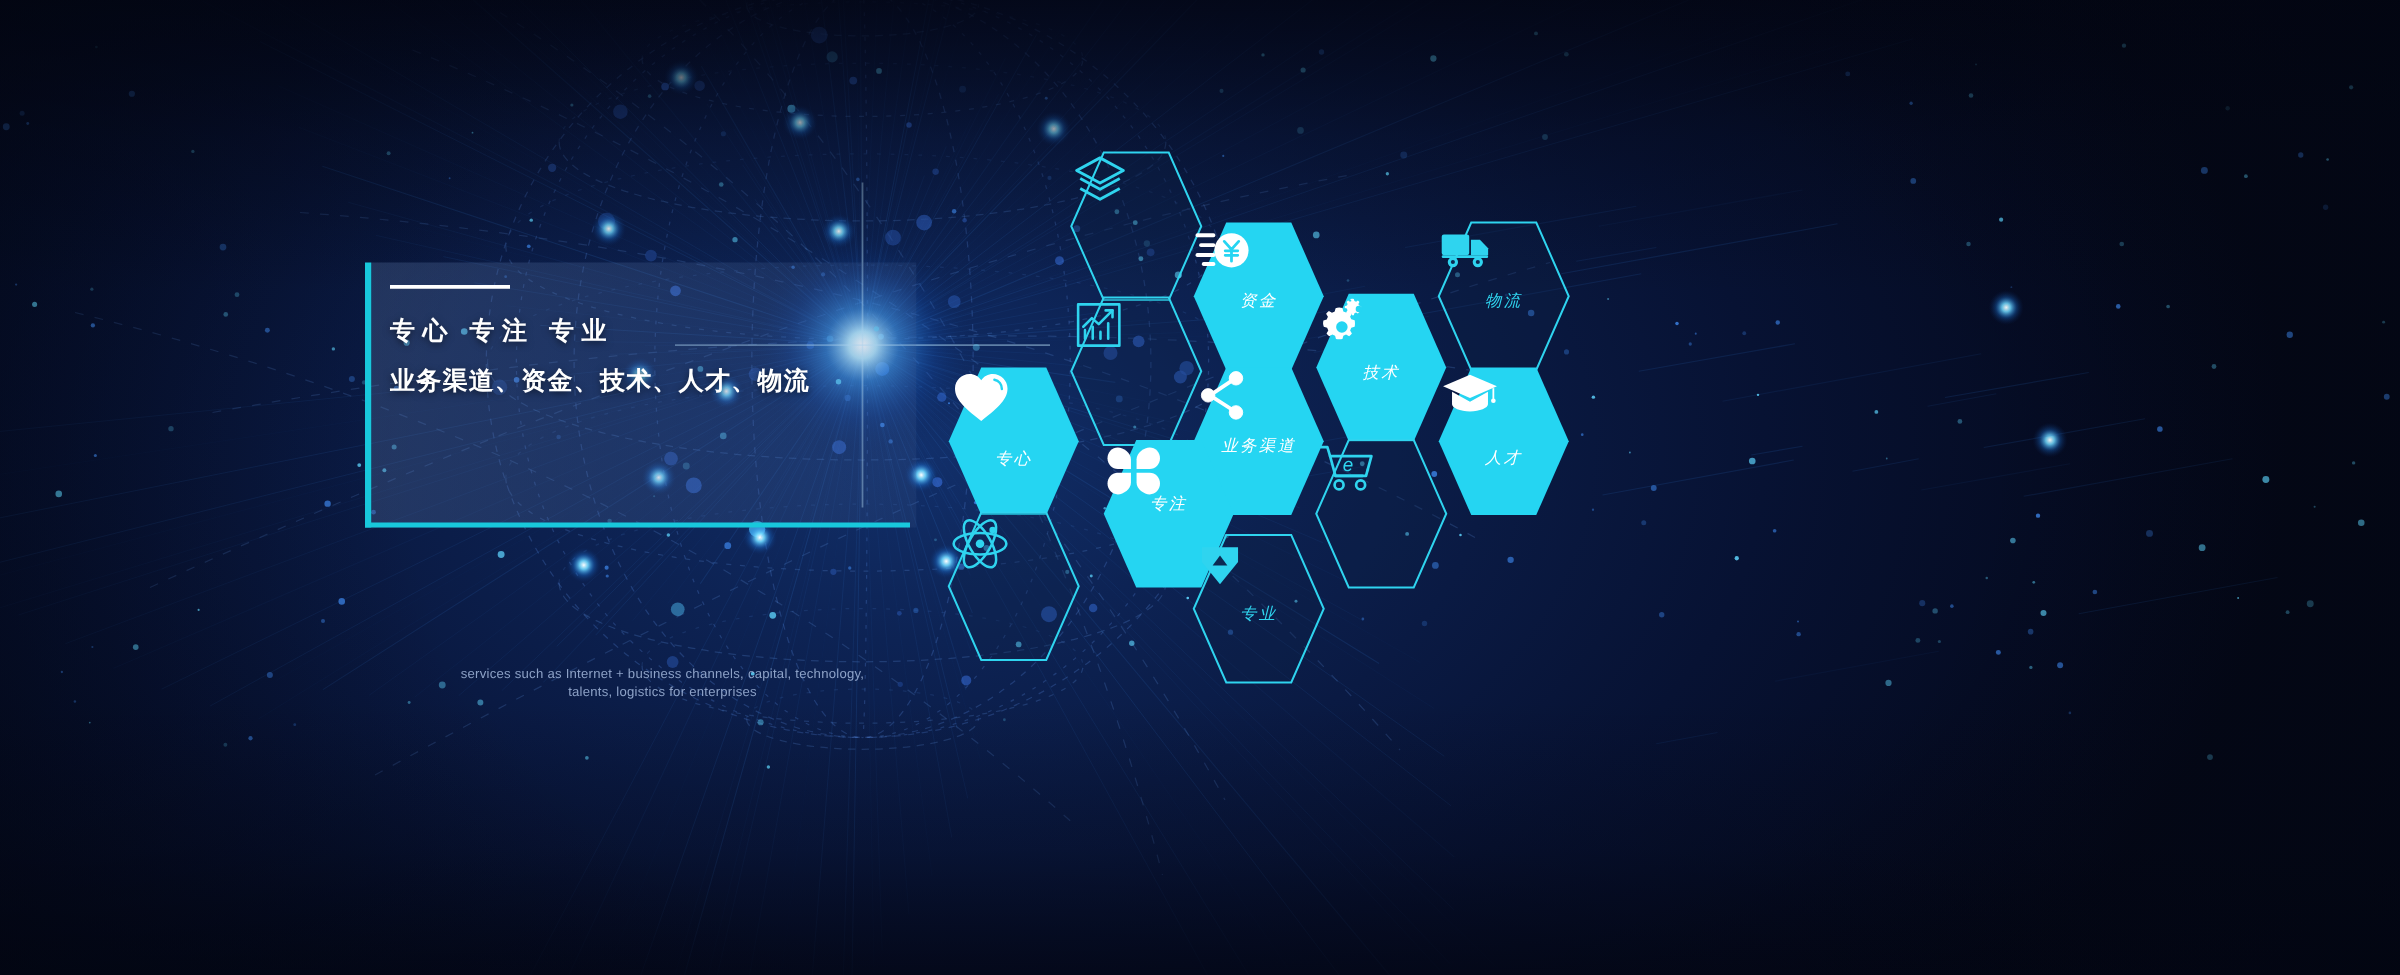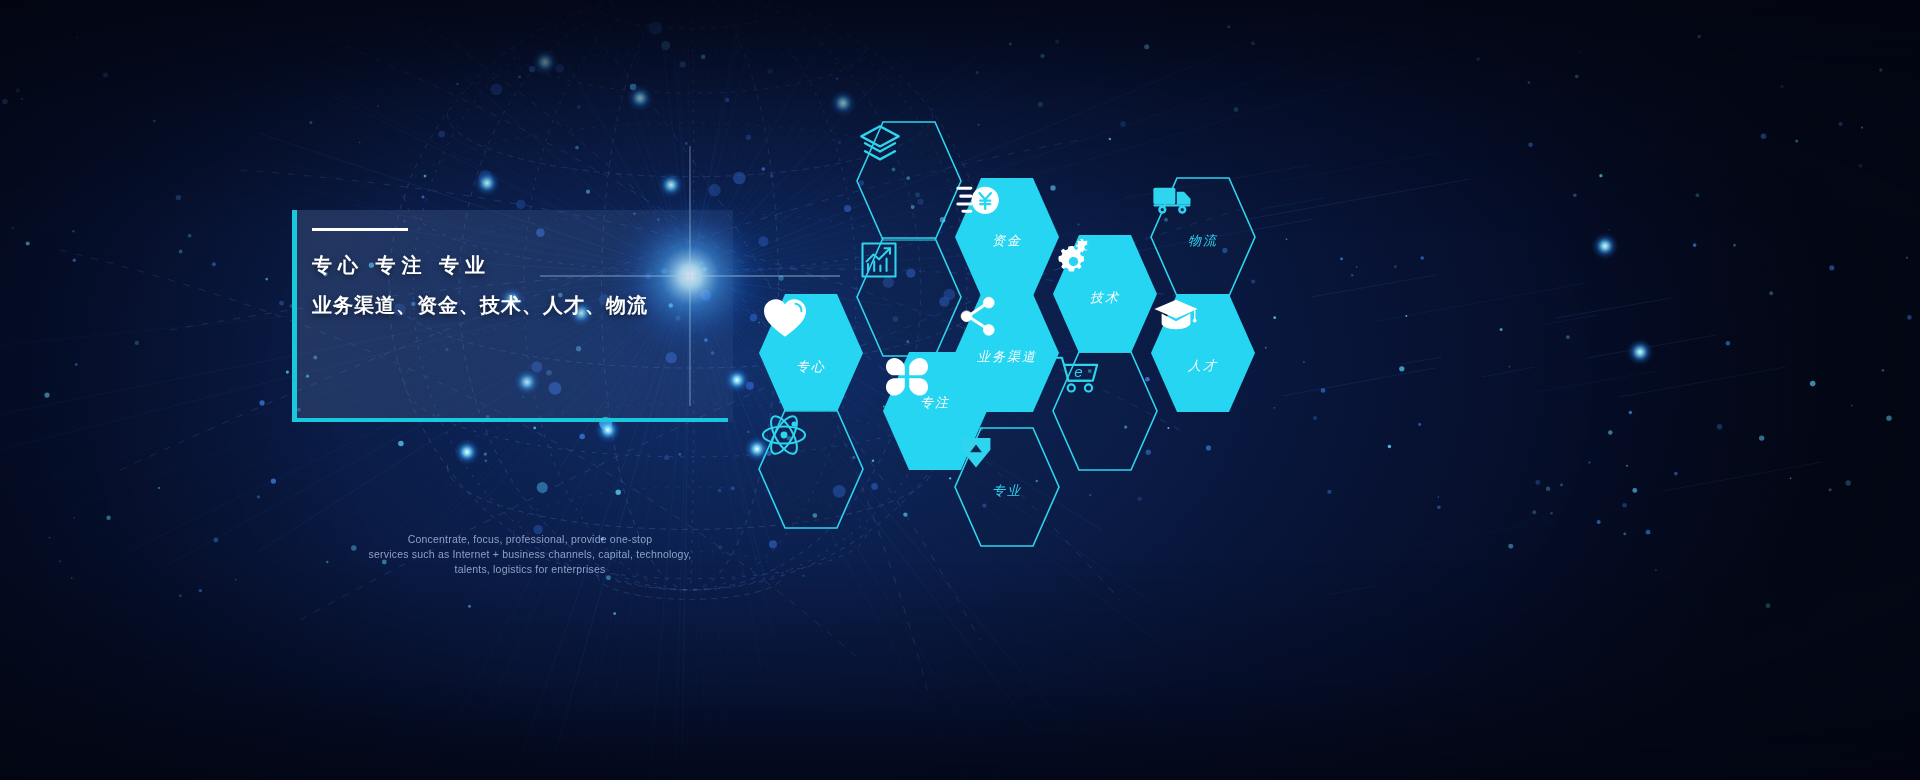--- a/index.html
+++ b/index.html
@@ -791,18 +791,17 @@
   <div id="panel"></div>
   <div id="bottombar"></div>
 
   <div id="panel-inner">
     <div id="rule"></div>
     <div class="hl sp">专心 专注 专业</div>
     <div class="hl">业务渠道、资金、技术、人才、物流</div>
   </div>
 
   <div id="sub">
-    <div>Concentrate, focus, professional, provide one-stop</div>
     <div>services such as Internet + business channels, capital, technology,</div>
     <div>talents, logistics for enterprises</div>
   </div>
 
 </div>
 
 </body></html>

